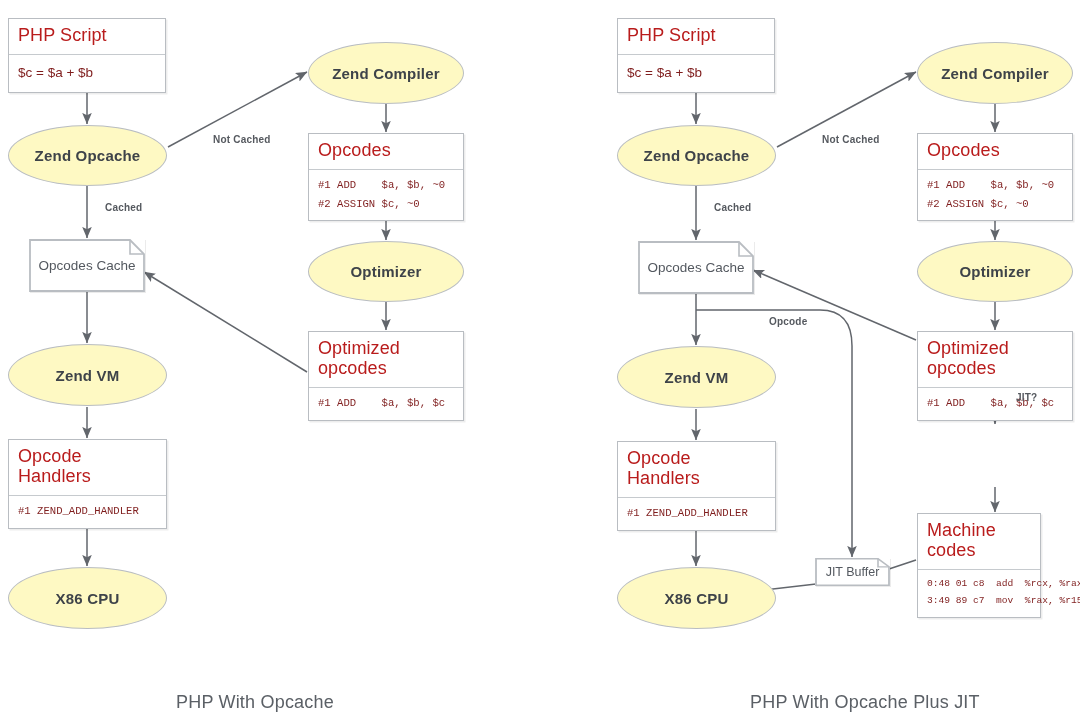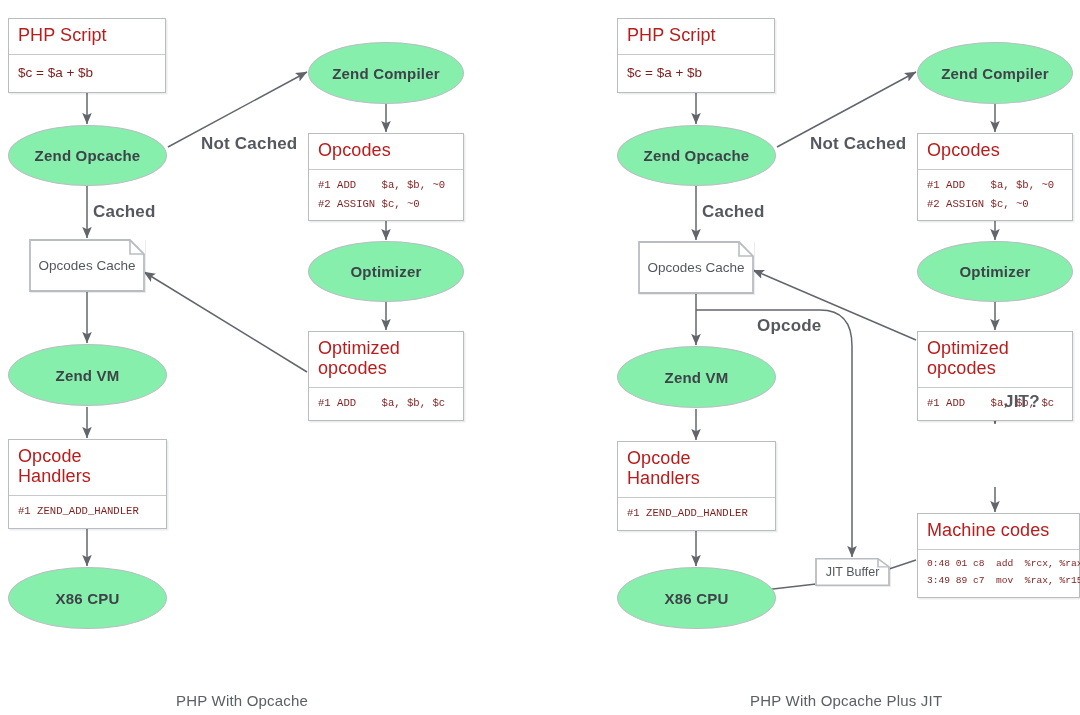--- a/index.html
+++ b/index.html
@@ -40,50 +40,51 @@
     font-size:10.6px;
     color:#7f1d1d;
     line-height:1.75;
     white-space:pre;
   }
 
   
   .ellipse{
     border:1.8px solid #b9bdc2;
     border-radius:50%;
-    background:#86efac;
+    background:#fef9c3;
     display:flex;align-items:center;justify-content:center;
     font-weight:bold;
     font-size:15px;
     color:#3e4349;
     letter-spacing:.2px;
   }
 
   
   .doc{
     background:#ffffff;
     display:flex;align-items:center;justify-content:center;
     font-size:13.5px;
     color:#53585f;
     filter:drop-shadow(1.6px 1.6px 0 rgba(0,0,0,0.08));
   }
   .doc .docsvg{position:absolute;left:0;top:0;width:100%;height:100%;}
   .doc .doclabel{position:relative;z-index:2;}
 
   .edgelabel{
     position:absolute;
-    font-size:17px;
+    font-size:10px;
     font-weight:bold;
     color:#55595f;
     white-space:nowrap;
     letter-spacing:.2px;
+    margin-left:12px;
   }
   .caption{
     position:absolute;
-    font-size:15px;
+    font-size:18px;
     color:#5b6066;
     white-space:nowrap;
     letter-spacing:.2px;
   }
 </style>
 </head>
 <body>
 
 <div id="stage">
 
@@ -253,21 +254,21 @@
     <div class="body">
       <div class="row">#1 ZEND_ADD_HANDLER</div>
     </div>
   </div>
 
   <div class="node ellipse" style="left:617px;top:567px;width:159px;height:62px;">
     <span>X86 CPU</span>
   </div>
 
 
-  <div class="node rect" style="left:917px;top:513px;width:163px;">
+  <div class="node rect" style="left:917px;top:513px;width:124px;">
     <div class="title">Machine codes</div>
     <div class="sep"></div>
     <div class="body">
       <div class="row" style="font-size:9.6px;">0:48 01 c8  add  %rcx, %rax</div>
       <div class="row" style="font-size:9.6px;">3:49 89 c7  mov  %rax, %r15</div>
     </div>
   </div>
 
   <div class="node doc" style="left:815px;top:558px;width:75px;height:28px;font-size:12.5px;">
     <svg class="docsvg" viewBox="0 0 75 35" preserveAspectRatio="none">

